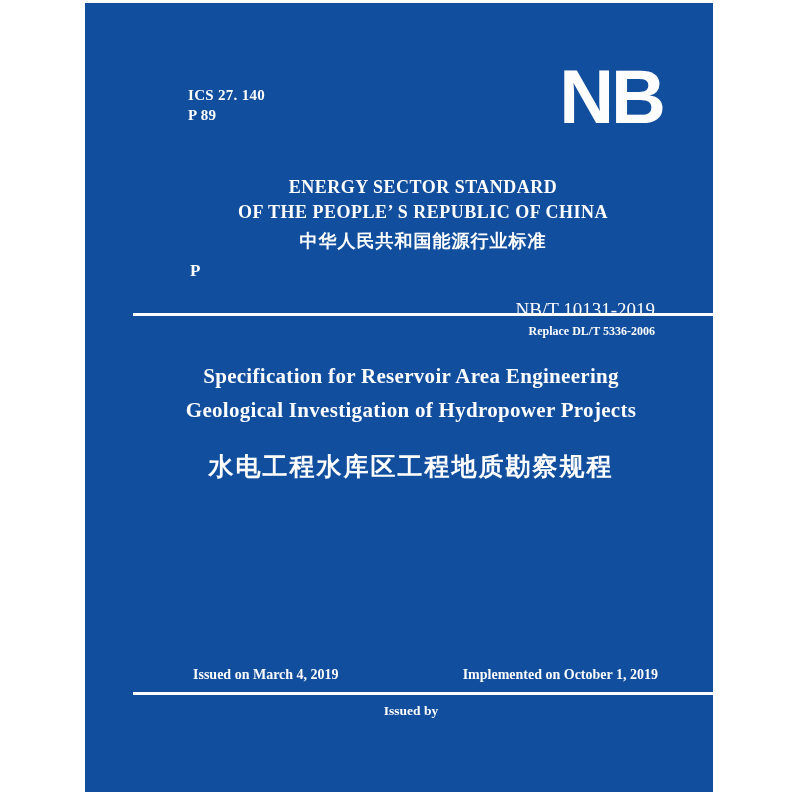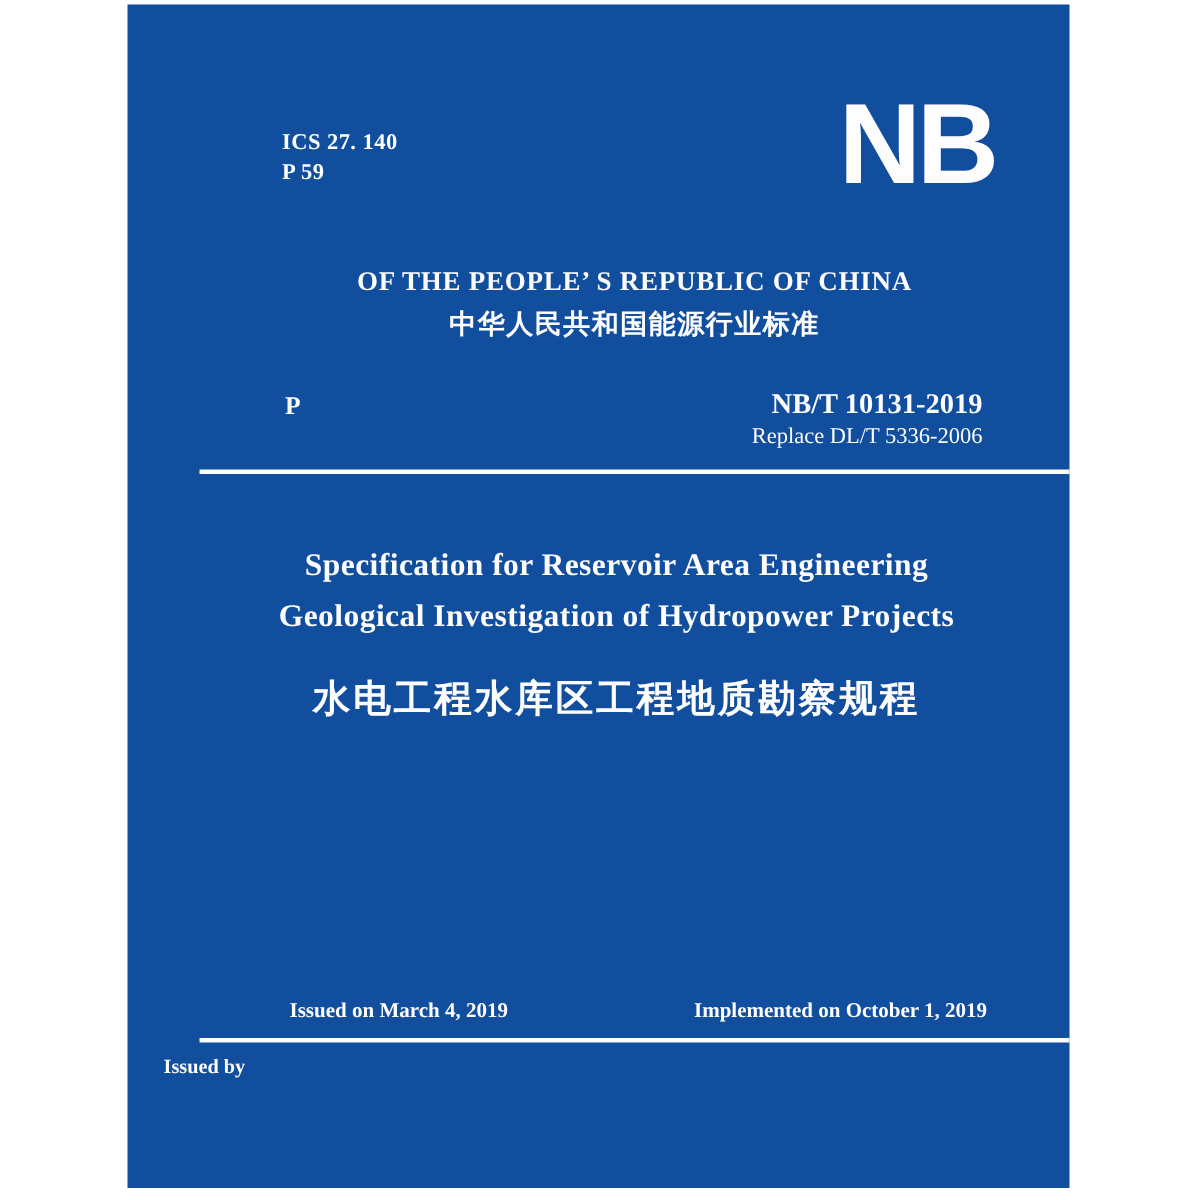--- a/index.html
+++ b/index.html
@@ -59,27 +59,28 @@
     left: 105px; top: 258px;
     font-weight: bold;
     font-size: 17px;
   }
   .std-number-block {
     position: absolute;
     right: 58px; top: 256px;
     text-align: right;
   }
   .std-number {
-    font-weight: bold;
+    font-weight: normal;
     font-size: 19px;
     line-height: 22px;
+    margin-top: 40px;
   }
   .replaces {
-    font-weight: normal;
-    font-size: 15px;
+    font-weight: bold;
+    font-size: 12px;
     line-height: 16px;
     margin-top: 2px;
   }
   .rule {
     position: absolute;
     left: 48px; right: 0;
     height: 3px;
     background: #fdfdfd;
   }
   .rule-top { top: 310px; }
@@ -113,37 +114,37 @@
   }
   .issuedby-row {
     position: absolute;
     left: 24px; width: 604px; top: 700px;
     display: flex;
     justify-content: center;
     gap: 26px;
     font-weight: bold;
     font-size: 13.5px;
     white-space: nowrap;
-    flex-direction: column;
   }
 </style>
 </head>
 <body>
 
 <div class="cover">
   <div class="panel" style="background: rgb(17, 78, 158);">
 
     <div class="ics-block">
       <div>ICS 27. 140</div>
-      <div>P 59</div>
+      <div>P 89</div>
     </div>
 
     <div class="nb-logo">NB</div>
 
     <div class="org-block">
+      <div class="org-en">ENERGY SECTOR STANDARD</div>
       <div class="org-en">OF THE PEOPLE’ S REPUBLIC OF CHINA</div>
       <div class="org-cn">中华人民共和国能源行业标准</div>
     </div>
 
     <div class="doc-class">P</div>
 
     <div class="std-number-block">
       <div class="std-number">NB/T 10131-2019</div>
       <div class="replaces">Replace DL/T 5336-2006</div>
     </div>

